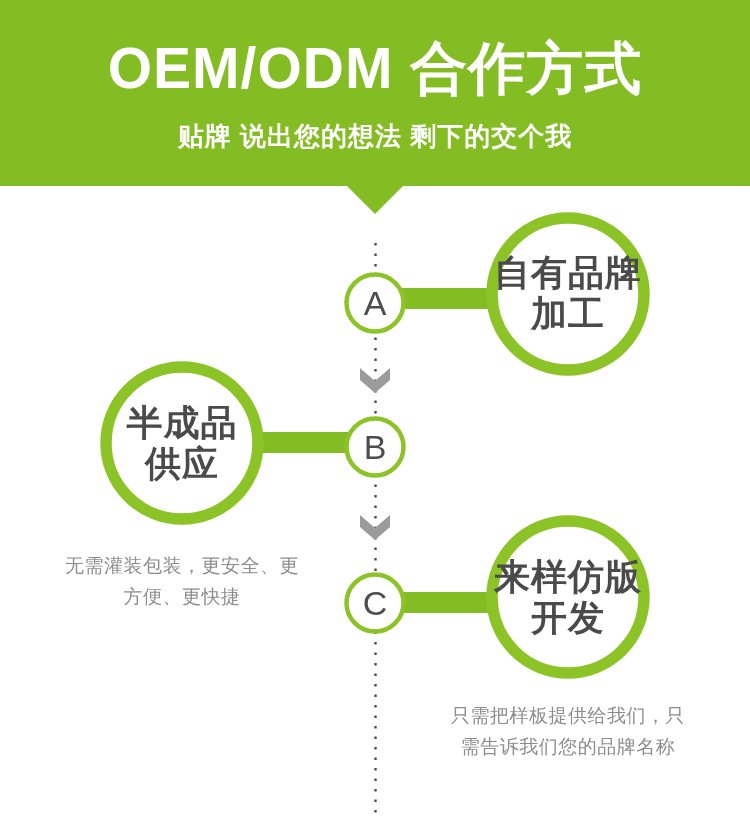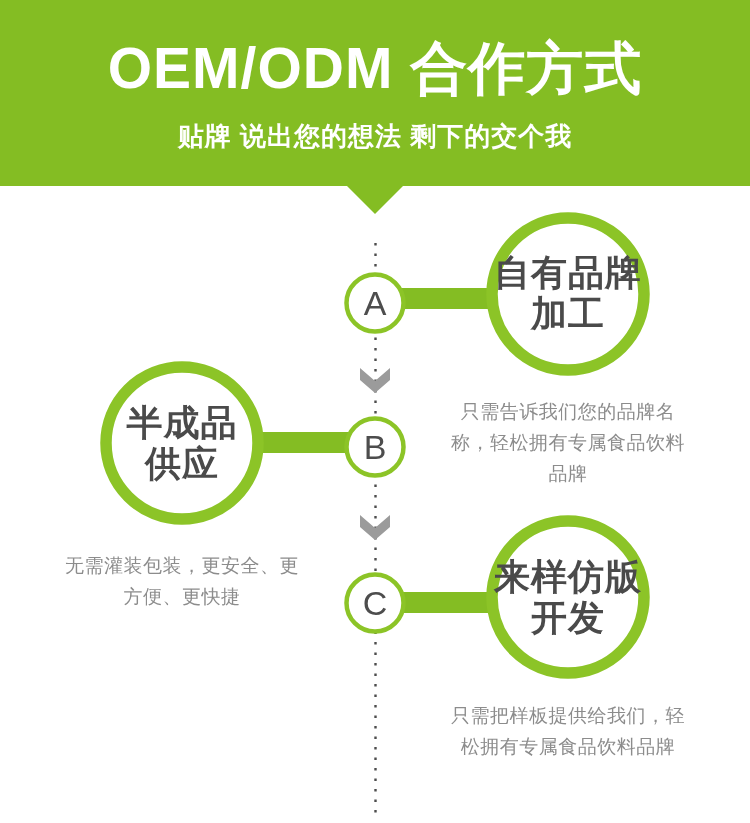--- a/index.html
+++ b/index.html
@@ -166,17 +166,16 @@
   <div class="step-letter b">B</div>
   <div class="step-letter c">C</div>
 
   <div class="big-label a">自有品牌
 加工</div>
   <div class="big-label b">半成品
 供应</div>
   <div class="big-label c">来样仿版
 开发</div>
 
-  <div class="desc a">只需告诉我们您的品牌名称，轻松拥有专属食品饮料品牌</div>
   <div class="desc b">无需灌装包装，更安全、更方便、更快捷</div>
-  <div class="desc c">只需把样板提供给我们，轻松拥有专属食品饮料品牌</div>
+  <div class="desc c">只需把样板提供给我们，只需告诉我们您的品牌名称</div>
 
 </div>
 
 </body></html>

